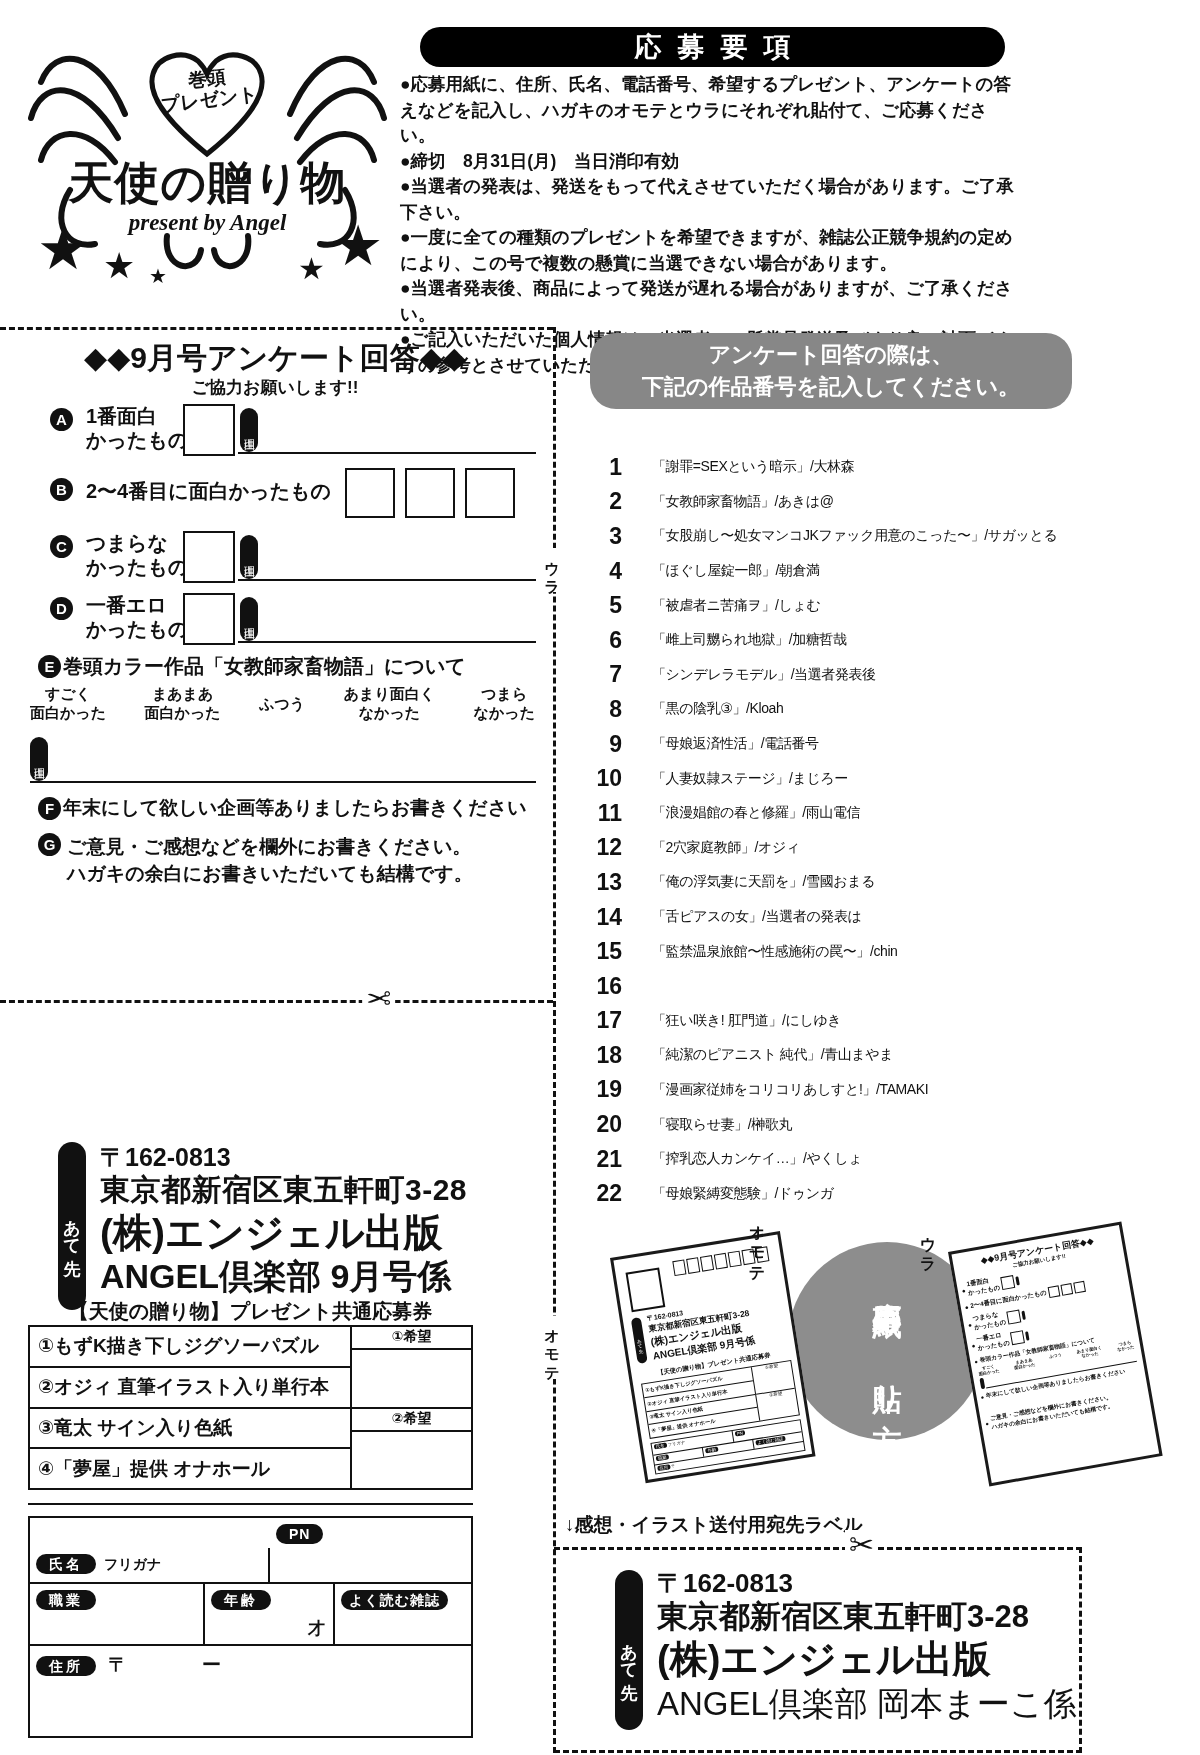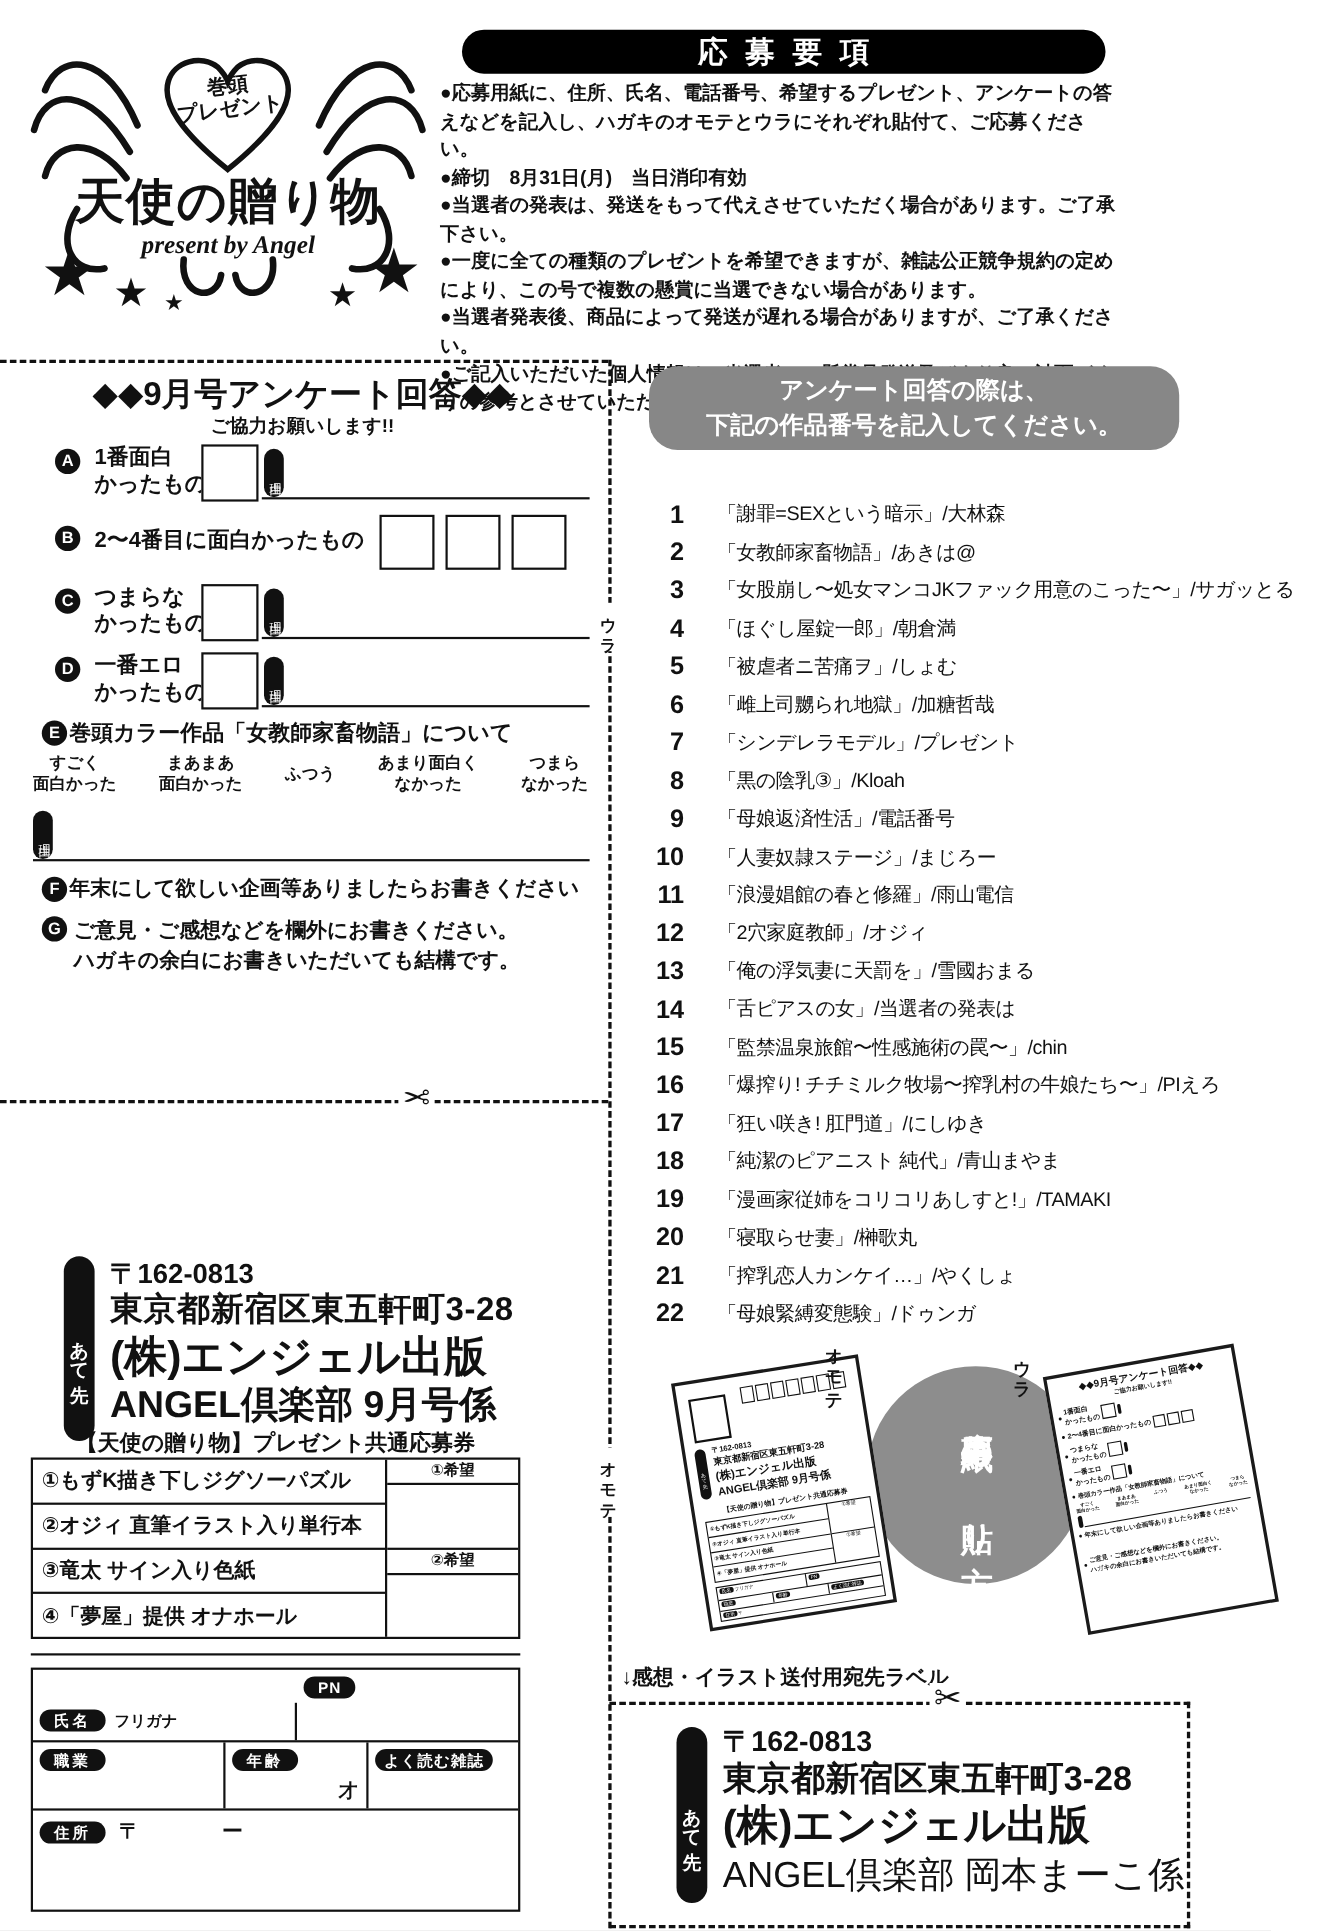--- a/index.html
+++ b/index.html
@@ -41,21 +41,21 @@
   .e-opts{position:absolute;left:30px;top:684px;width:505px;display:flex;justify-content:space-between;align-items:center;}
   .e-opt{text-align:center;font-size:15px;font-weight:600;line-height:19px;}
   .e-opt span{display:block;}
   
   .graynote{position:absolute;left:590px;top:333px;width:482px;height:76px;background:#878787;color:#fff;
             border-radius:26px;display:flex;flex-direction:column;align-items:center;justify-content:center;
             font-size:22px;font-weight:800;line-height:32px;}
   .works{position:absolute;left:540px;top:450px;width:548px;}
   .work-row{display:flex;height:34.6px;align-items:center;}
   .work-no{width:82px;text-align:right;padding-right:30px;font-size:23px;font-weight:800;flex:none;}
-  .work-title{font-size:18px;font-weight:500;letter-spacing:-0.4px;white-space:nowrap;}
+  .work-title{font-size:14px;font-weight:500;letter-spacing:-0.4px;white-space:nowrap;}
   
   .addr-pill{position:absolute;background:#111;color:#fff;border-radius:14px;display:flex;align-items:center;
              justify-content:center;writing-mode:vertical-rl;text-orientation:upright;font-weight:700;}
   .prize-table{position:absolute;left:28px;top:1325px;width:445px;height:165px;border:2.5px solid #111;
                box-sizing:border-box;display:flex;}
   .prize-rows{width:322px;display:flex;flex-direction:column;border-right:2.5px solid #111;box-sizing:border-box;}
   .prize-row{flex:1;display:flex;align-items:center;padding-left:8px;font-size:19px;font-weight:700;white-space:nowrap;}
   .prize-rows .prize-row:not(:last-child){border-bottom:2px solid #111;}
   .wish-col{flex:1;display:flex;flex-direction:column;}
   .wish-half{flex:1;}
@@ -267,21 +267,21 @@
         <span class="work-title">「被虐者ニ苦痛ヲ」/しょむ</span>
       </div>
 
       <div class="work-row">
         <span class="work-no">6</span>
         <span class="work-title">「雌上司嬲られ地獄」/加糖哲哉</span>
       </div>
 
       <div class="work-row">
         <span class="work-no">7</span>
-        <span class="work-title">「シンデレラモデル」/プレゼント</span>
+        <span class="work-title">「シンデレラモデル」/当選者発表後</span>
       </div>
 
       <div class="work-row">
         <span class="work-no">8</span>
         <span class="work-title">「黒の陰乳③」/Kloah</span>
       </div>
 
       <div class="work-row">
         <span class="work-no">9</span>
         <span class="work-title">「母娘返済性活」/電話番号</span>
@@ -312,21 +312,20 @@
         <span class="work-title">「舌ピアスの女」/当選者の発表は</span>
       </div>
 
       <div class="work-row">
         <span class="work-no">15</span>
         <span class="work-title">「監禁温泉旅館〜性感施術の罠〜」/chin</span>
       </div>
 
       <div class="work-row">
         <span class="work-no">16</span>
-        <span class="work-title">「爆搾り! チチミルク牧場〜搾乳村の牛娘たち〜」/PIえろ</span>
       </div>
 
       <div class="work-row">
         <span class="work-no">17</span>
         <span class="work-title">「狂い咲き! 肛門道」/にしゆき</span>
       </div>
 
       <div class="work-row">
         <span class="work-no">18</span>
         <span class="work-title">「純潔のピアニスト 純代」/青山まやま</span>

